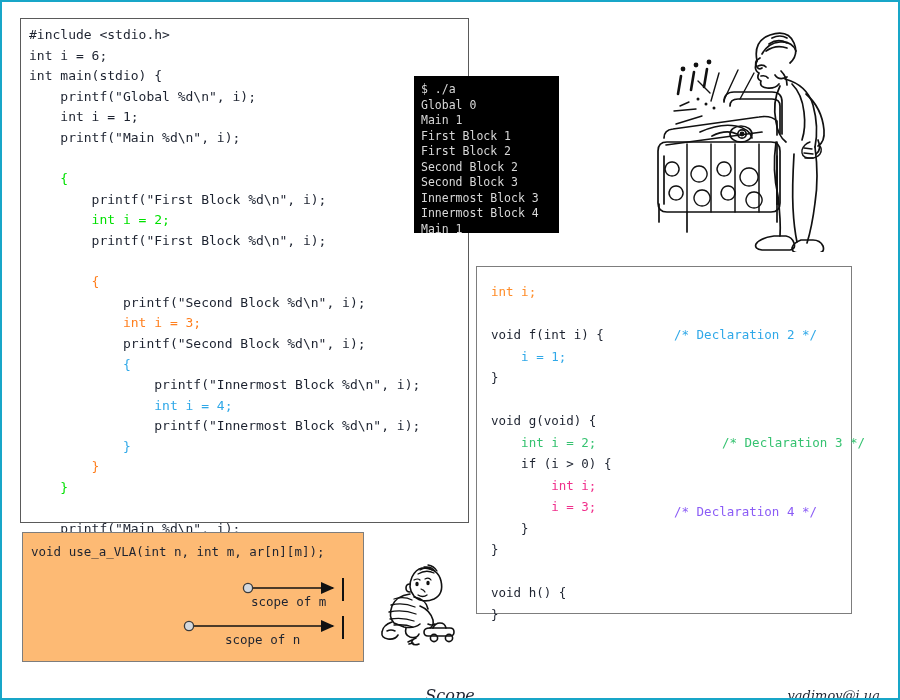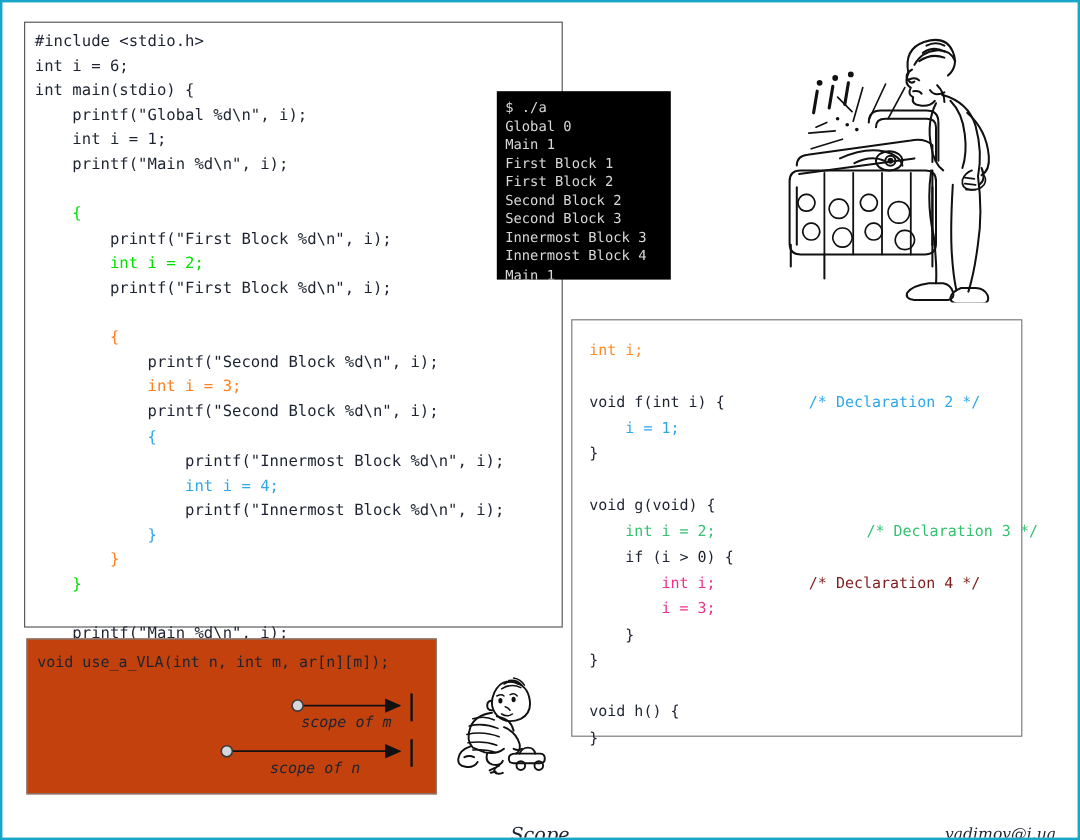--- a/index.html
+++ b/index.html
@@ -96,39 +96,38 @@
 
   
   .vla-panel {
     position: absolute;
     left: 20px;
     top: 530px;
     width: 342px;
     height: 130px;
     box-sizing: border-box;
     border: 1px solid #7d7d7d;
-    background: #c2410c;
+    background: #fdba74;
   }
   .vla-code {
     position: absolute;
     left: 8px;
     top: 11px;
     font-family: "DejaVu Sans Mono", monospace;
     font-size: 12.5px;
     color: #1d2330;
     white-space: pre;
   }
   .vla-svg { position: absolute; left: 0; top: 0; }
   .scope-label {
     position: absolute;
     font-family: "DejaVu Sans Mono", monospace;
     font-size: 12.5px;
     color: #1d2330;
     white-space: pre;
-    font-style: italic;
   }
 
   
   .crib-art {
     position: absolute;
     left: 652px;
     top: 12px;
     width: 240px;
     height: 238px;
   }
@@ -211,21 +210,21 @@
   <div class="decl-panel">
       <div class="decl-line"><span style="color: rgb(255, 140, 40);">int i;</span></div>
       <div class="decl-line"><span></span></div>
       <div class="decl-line"><span>void f(int i) {</span><span class="cmt" style="color: rgb(47, 168, 232);">/* Declaration 2 */</span></div>
       <div class="decl-line"><span style="color: rgb(47, 168, 232);">    i = 1;</span></div>
       <div class="decl-line"><span>}</span></div>
       <div class="decl-line"><span></span></div>
       <div class="decl-line"><span>void g(void) {</span></div>
       <div class="decl-line"><span style="color: rgb(53, 194, 112);">    int i = 2;</span><span class="cmt" style="color: rgb(53, 194, 112); margin-left: 48px;">/* Declaration 3 */</span></div>
       <div class="decl-line"><span>    if (i &gt; 0) {</span></div>
-      <div class="decl-line"><span style="color: rgb(240, 48, 140);">        int i;</span><span class="cmt" style="color: #7f1d1d;">/* Declaration 4 */</span></div>
+      <div class="decl-line"><span style="color: rgb(240, 48, 140);">        int i;</span><span class="cmt" style="color: #8b5cf6; margin-top: 26px;">/* Declaration 4 */</span></div>
       <div class="decl-line"><span style="color: rgb(240, 48, 140); margin-top: 22px;">        i = 3;</span></div>
       <div class="decl-line"><span>    }</span></div>
       <div class="decl-line"><span>}</span></div>
       <div class="decl-line"><span></span></div>
       <div class="decl-line"><span>void h() {</span></div>
       <div class="decl-line"><span>}</span></div>
     </div>
 
   <div class="vla-panel">
     <div class="vla-code">void use_a_VLA(int n, int m, ar[n][m]);</div>

